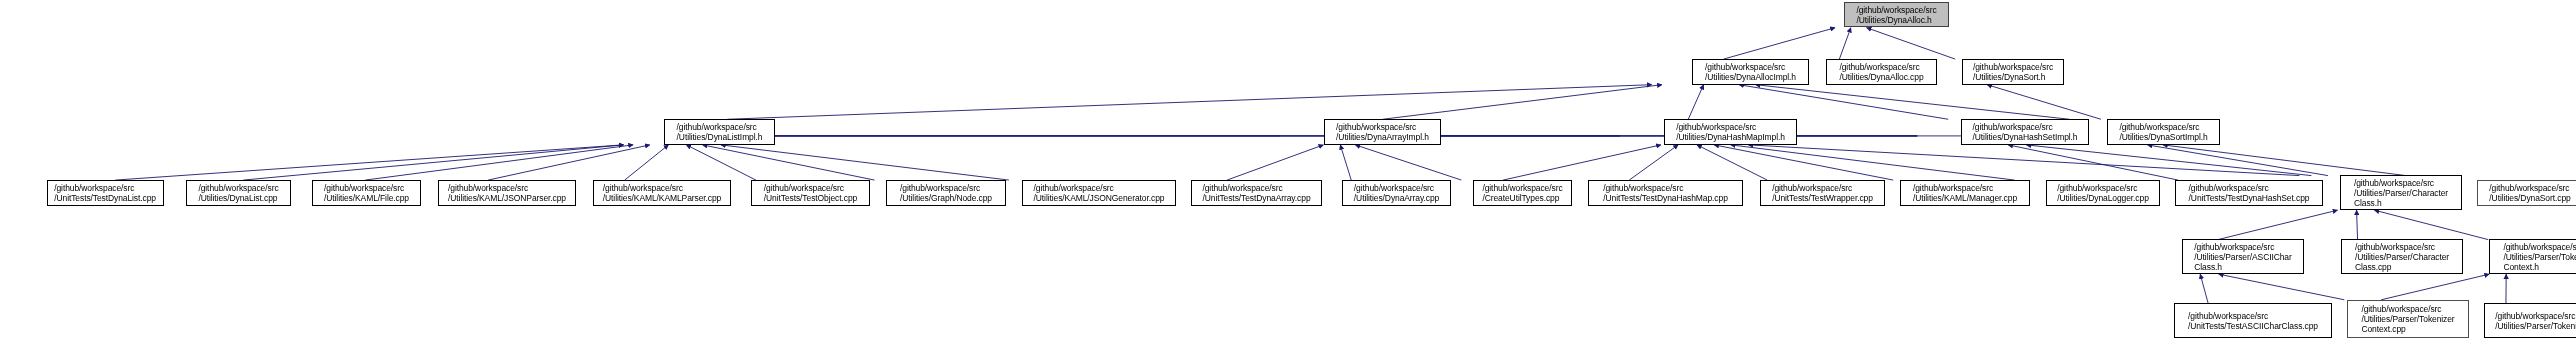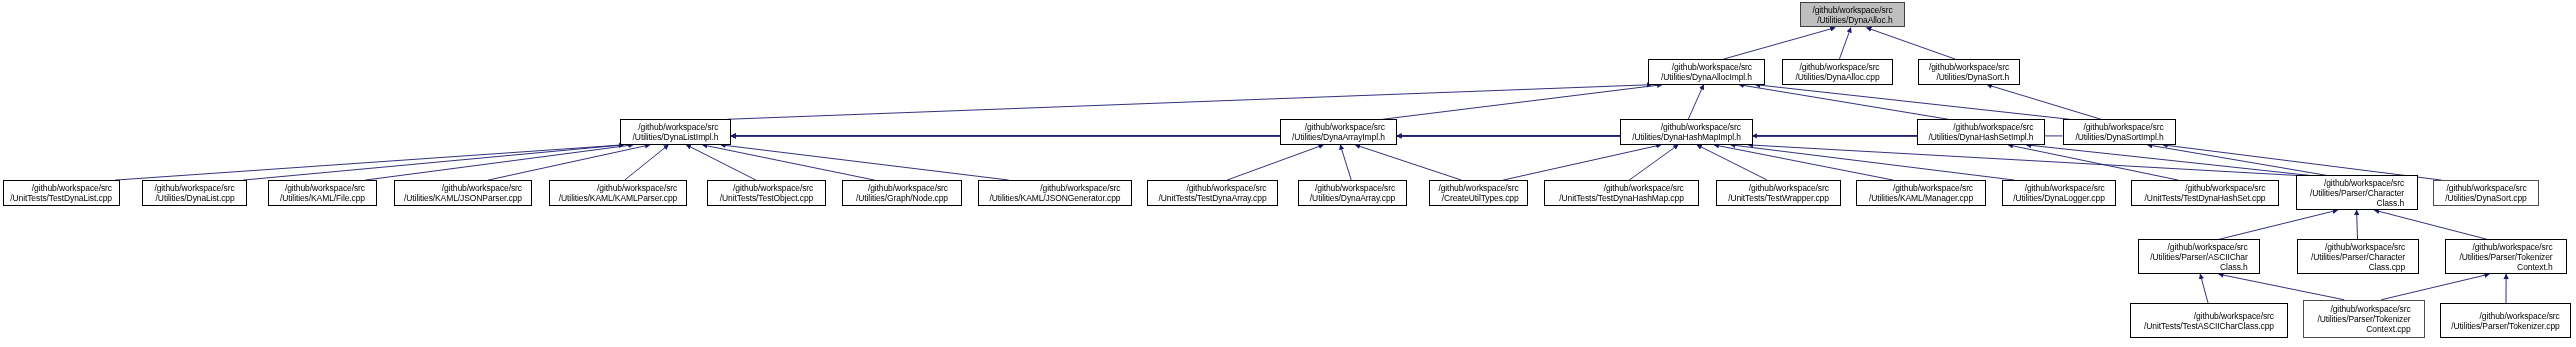--- a/index.html
+++ b/index.html
@@ -27,27 +27,28 @@
     pointer-events: none;
   }
   .node {
     position: absolute;
     box-sizing: border-box;
     border: 0.6px solid #000000;
     background: #ffffff;
     color: #000000;
     font-size: 8.5px;
     line-height: 10px;
-    text-align: right;
+    text-align: left;
     display: flex;
     align-items: center;
     justify-content: center;
     white-space: pre-line;
     letter-spacing: -0.1px;
     z-index: 5;
+    margin-left: 44px;
   }
   .node.root {
     background: #bfbfbf;
     border: 0.6px solid #404040;
   }
   .node.thick {
     border: 1px solid #4d4d4d;
   }
   .node-label {
     display: block;

